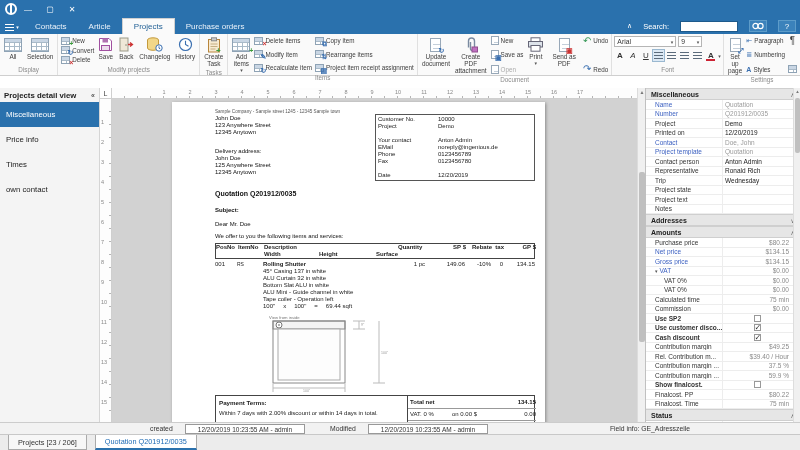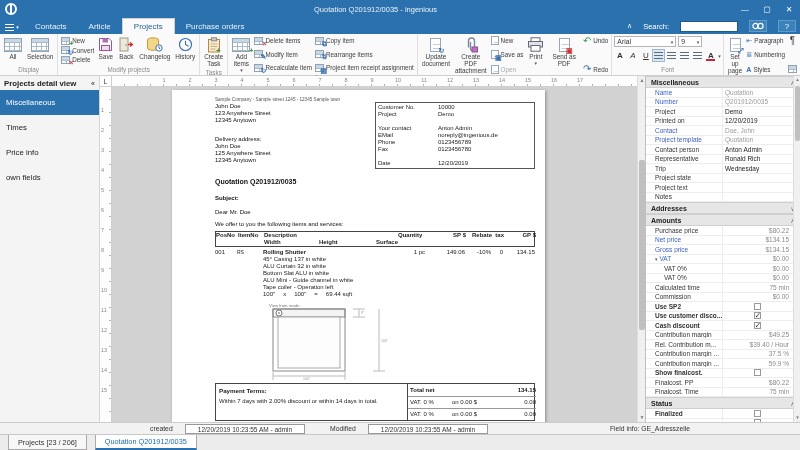--- a/index.html
+++ b/index.html
@@ -51,21 +51,21 @@
   .selbox{border:1px solid #b5b5b5;background:#fff;height:11px;display:flex;align-items:center;justify-content:space-between;font-size:6.8px;padding:0 2px;color:#333}
   .fbtn{width:11px;height:11px;display:flex;align-items:center;justify-content:center;font-size:8px;color:#333}
   .alignico{width:9px;height:8px;background:repeating-linear-gradient(to bottom,#5b6b7b 0 1px,transparent 1px 3px)}
   .alignsel{outline:1px solid #9ab8d0;background-color:#dce9f5}
   .fcolor{position:relative;font-weight:bold}
   .fcolor::after{content:"";position:absolute;left:1px;bottom:0;width:9px;height:2px;background:#c23}
   
   .bicon svg{display:block}
 
   
-  #main{position:absolute;left:0;top:76px;width:784px;height:346px}
+  #main{position:absolute;left:0;top:88px;width:784px;height:346px}
   
   #sidebar{position:absolute;left:0;top:0;width:100px;height:346px;background:#f4f4f4;border-right:1px solid #d5d5d5}
   #sbtitle{height:14px;display:flex;align-items:center;font-weight:bold;font-size:7.8px;padding:0 4px;color:#222}
   #sbtitle .chev{margin-left:auto;font-size:7px;color:#555}
   .sbitem{height:25px;display:flex;align-items:center;padding-left:6px;font-size:7.8px;color:#222}
   .sbitem.active{background:#2a71ad;color:#fff}
   
   #docarea{position:absolute;left:100px;top:0;width:545px;height:346px;background:#d2d2d2}
   #corner{position:absolute;left:0;top:0;width:12px;height:11px;background:#fff;border-right:1px solid #cfcfcf;border-bottom:1px solid #cfcfcf;font-size:7px;color:#444;display:flex;align-items:center;justify-content:center}
   #hruler{position:absolute;left:12px;top:0;width:525px;height:11px;background:#fdfdfd;border-bottom:1px solid #cfcfcf;background-image:repeating-linear-gradient(to right,transparent 0 12px,#b5b5b5 12px 13px);background-size:100% 3px;background-position:0 8px;background-repeat:no-repeat}
@@ -137,21 +137,20 @@
   
   #bottombar{position:absolute;left:0;top:434px;width:800px;height:16px;background:#ececec;border-top:1px solid #c8c8c8;display:flex;align-items:flex-start}
   .btab{margin-left:8px;height:15px;display:flex;align-items:center;padding:0 9px;font-size:7.3px;border:1px solid #aaa;border-top:none;background:#f7f7f7;color:#333}
   .btab.active{background:#fff;color:#1f6bb5;border-bottom:2px solid #2a71ad}
 </style>
 </head>
 <body>
 
 <div id="titlebar">
   <div id="applogo"></div>
-  <div id="wintitle">Quotation Q201912/0035 - ingenious</div>
   <div class="winbtn">—</div>
   <div class="winbtn">▢</div>
   <div class="winbtn">✕</div>
 </div>
 
 <div id="tabrow">
   <div id="filemenu">
     <span class="hamb"></span>
     <span class="caret">▾</span>
   </div>
@@ -462,23 +461,23 @@
 </div>
 
 <div id="main">
 
   <div id="sidebar">
     <div id="sbtitle">
       <span>Projects detail view</span>
       <span class="chev">«</span>
     </div>
     <div class="sbitem active">Miscellaneous</div>
+    <div class="sbitem">Price info</div>
     <div class="sbitem">Times</div>
-    <div class="sbitem">Price info</div>
-    <div class="sbitem">own fields</div>
+    <div class="sbitem">own contact</div>
   </div>
 
   <div id="docarea">
     <div id="corner">L</div>
     <div id="hruler">
         <span class="tick" style="left: 52px;">1</span>
         <span class="tick" style="left: 78px;">2</span>
         <span class="tick" style="left: 104px;">3</span>
         <span class="tick" style="left: 130px;">4</span>
         <span class="tick" style="left: 156px;">5</span>

